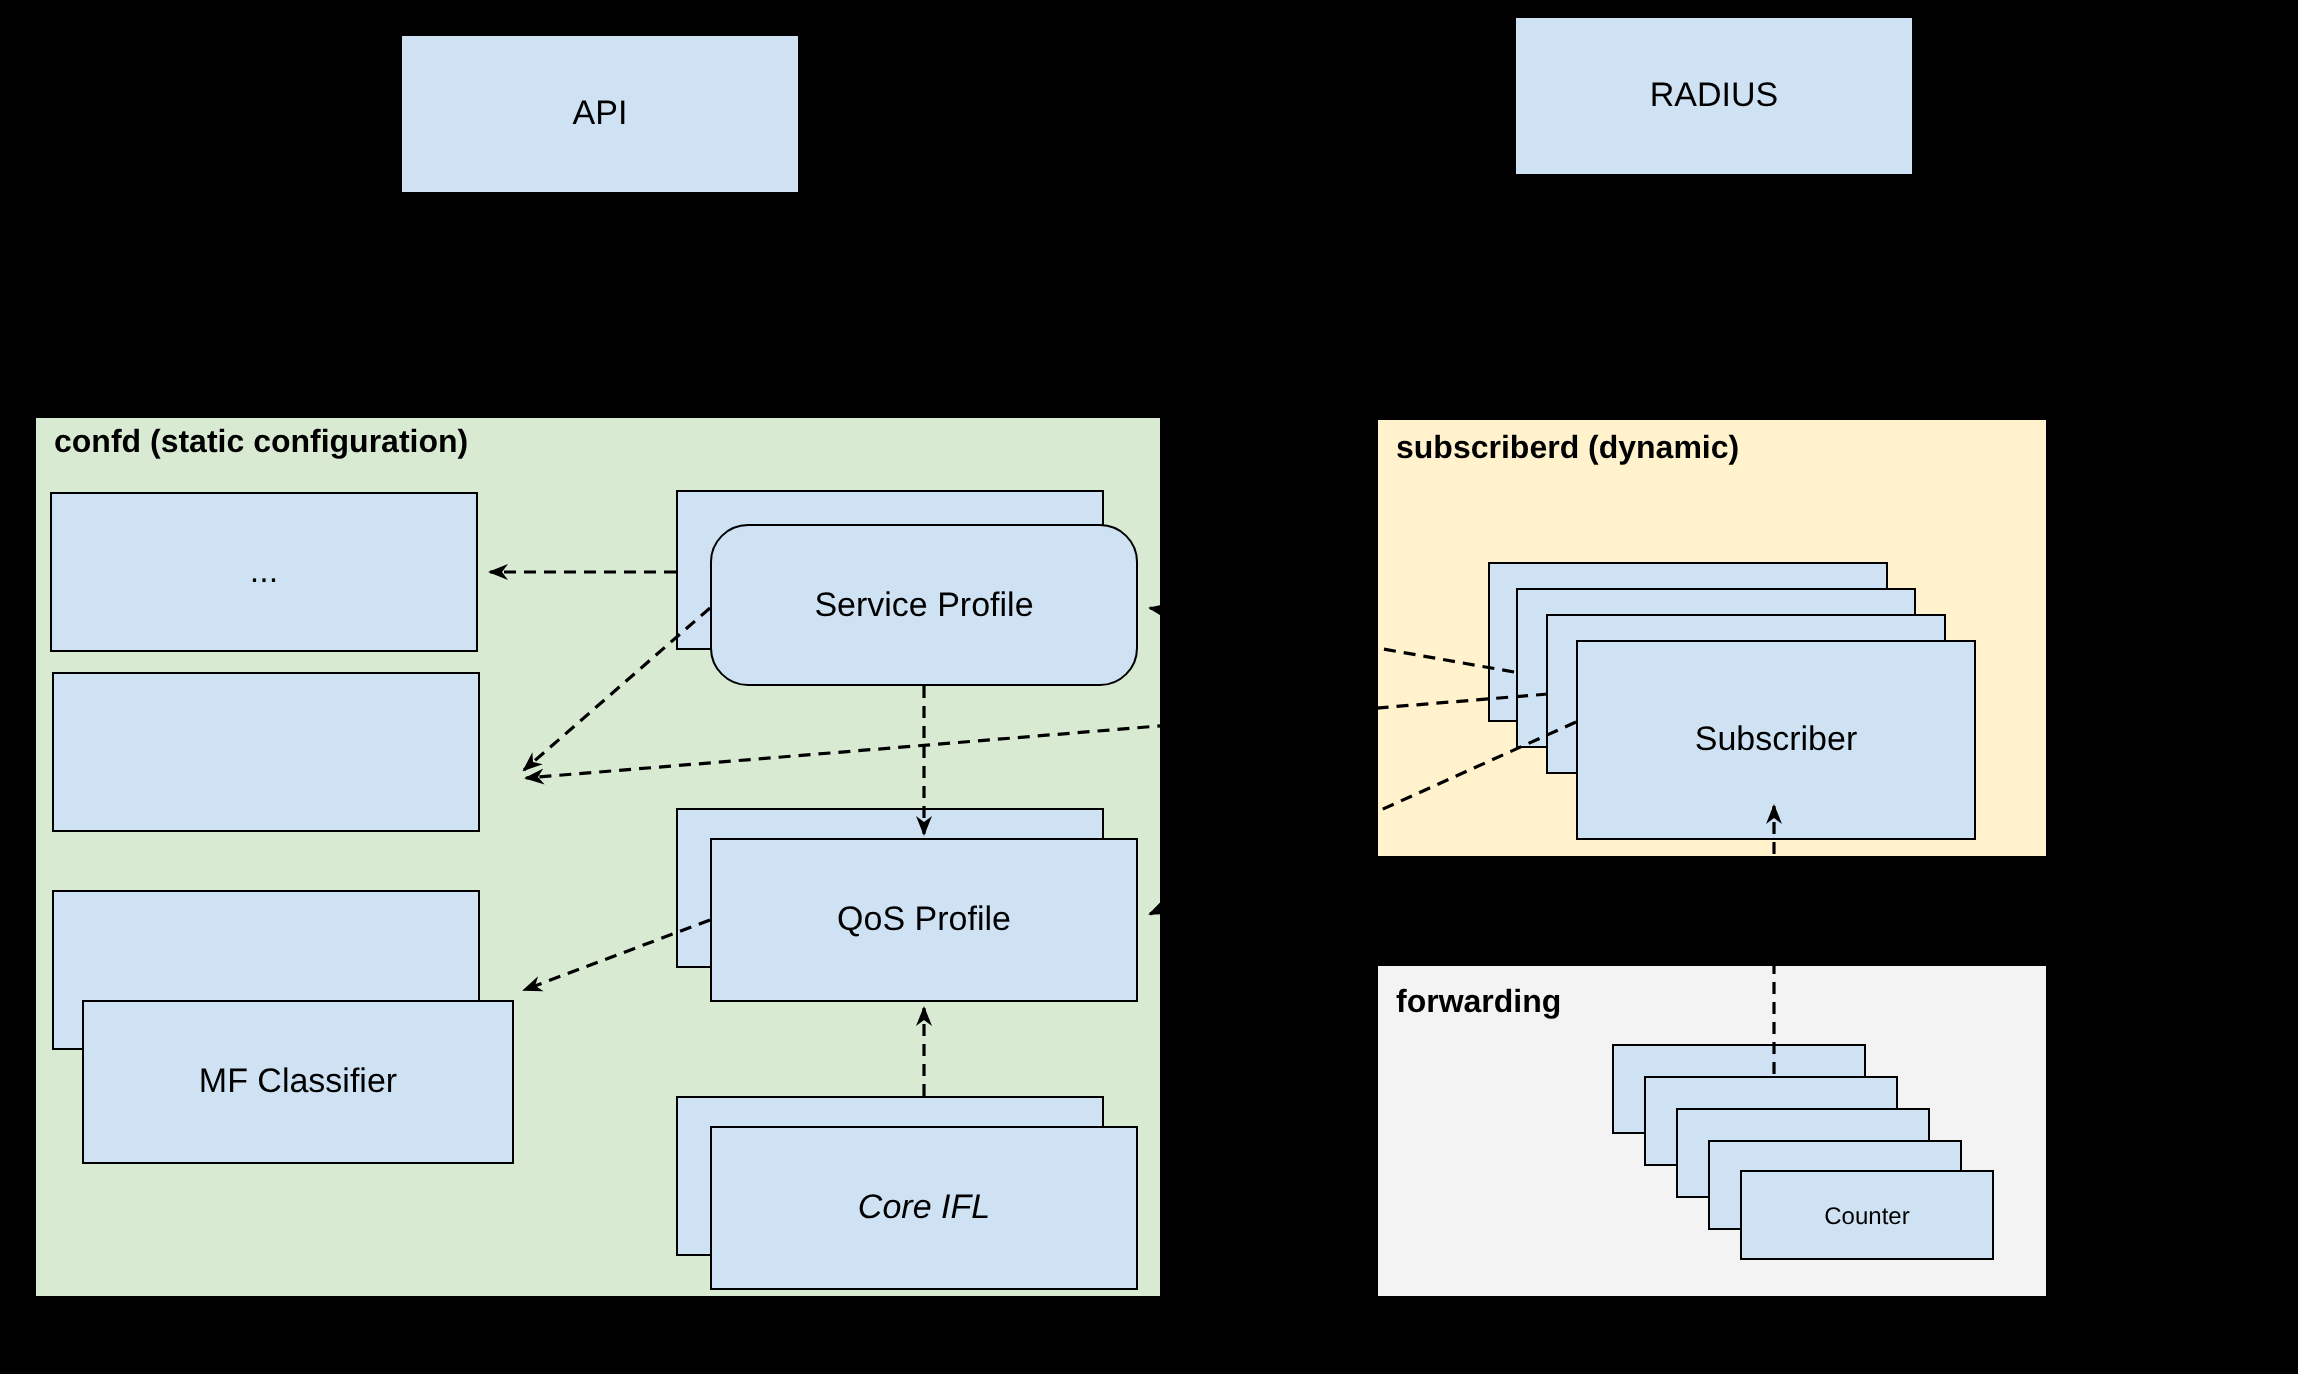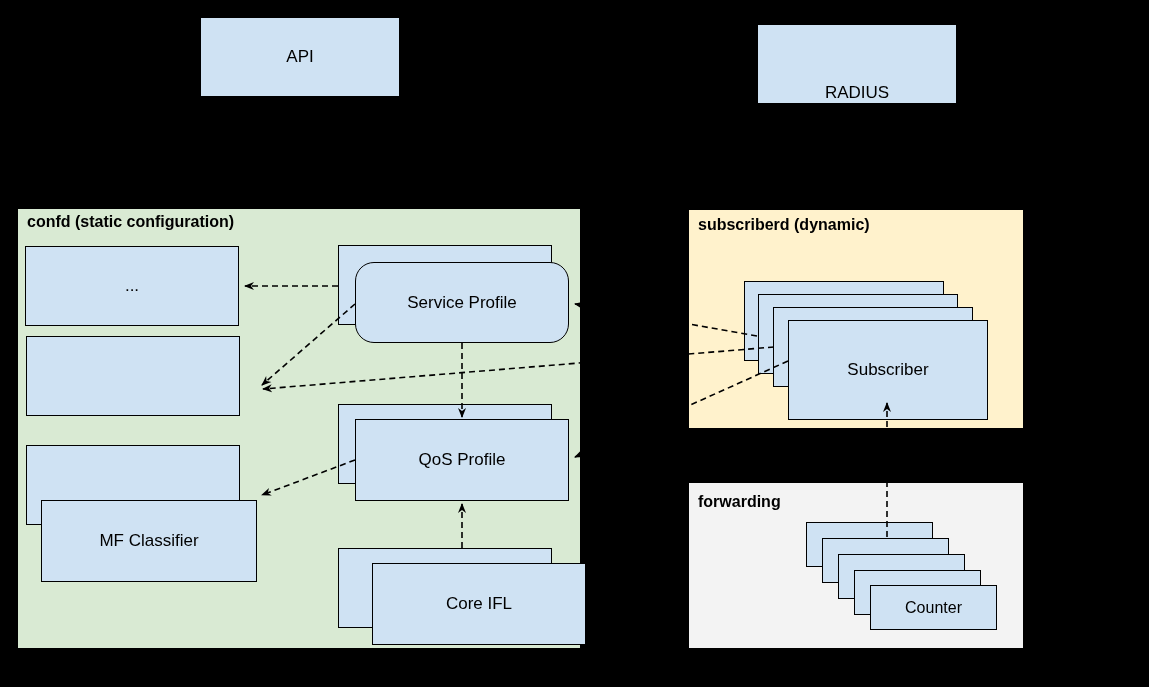--- a/index.html
+++ b/index.html
@@ -35,21 +35,21 @@
   }
 </style>
 </head>
 <body>
 
 <div class="canvas">
 
   <div class="box" style="left:200px;top:17px;width:200px;height:80px;">
     <span>API</span>
   </div>
-  <div class="box" style="left:757px;top:24px;width:200px;height:80px;align-items:flex-end;">
+  <div class="box" style="left:757px;top:8px;width:200px;height:80px;">
     <span>RADIUS</span>
   </div>
 
   <div class="container" style="left:16px;top:207px;width:566px;height:443px;background:#d9ead3;"></div>
   <div class="container-title" style="left:27px;top:213px;">confd (static configuration)</div>
 
   <div class="box" style="left:25px;top:246px;width:214px;height:80px;">
     <span>...</span>
   </div>
 
@@ -64,42 +64,42 @@
   <div class="box" style="left:355px;top:262px;width:214px;height:81px;border-radius:19px;">
     <span>Service Profile</span>
   </div>
 
   <div class="box" style="left:338px;top:404px;width:214px;height:80px;"></div>
   <div class="box" style="left:355px;top:419px;width:214px;height:82px;">
     <span>QoS Profile</span>
   </div>
 
   <div class="box" style="left:338px;top:548px;width:214px;height:80px;"></div>
-  <div class="box" style="left:372px;top:563px;width:214px;height:82px;">
+  <div class="box" style="left:355px;top:563px;width:214px;height:82px;font-style:italic;">
     <span>Core IFL</span>
   </div>
 
   <div class="container" style="left:687px;top:208px;width:338px;height:222px;background:#fff2cc;"></div>
   <div class="container-title" style="left:698px;top:216px;">subscriberd (dynamic)</div>
 
   <div class="box" style="left:744px;top:281px;width:200px;height:80px;"></div>
   <div class="box" style="left:758px;top:294px;width:200px;height:80px;"></div>
   <div class="box" style="left:773px;top:307px;width:200px;height:80px;"></div>
   <div class="box" style="left:788px;top:320px;width:200px;height:100px;">
     <span>Subscriber</span>
   </div>
 
   <div class="container" style="left:687px;top:481px;width:338px;height:169px;background:#f3f3f3;"></div>
   <div class="container-title" style="left:698px;top:493px;">forwarding</div>
 
   <div class="box" style="left:806px;top:522px;width:127px;height:45px;"></div>
   <div class="box" style="left:822px;top:538px;width:127px;height:45px;"></div>
   <div class="box" style="left:838px;top:554px;width:127px;height:45px;"></div>
   <div class="box" style="left:854px;top:570px;width:127px;height:45px;"></div>
-  <div class="box" style="left:870px;top:585px;width:127px;height:45px;font-size:16px;">
+  <div class="box" style="left:870px;top:585px;width:127px;height:45px;font-size:12px;">
     <span>Counter</span>
   </div>
 
   <svg class="overlay" width="1149" height="687" viewBox="0 0 1149 687">
     <defs>
       <marker id="arr" markerWidth="11" markerHeight="10" refX="9" refY="4.5" orient="auto" markerUnits="userSpaceOnUse">
         <path d="M10,4.5 L0,0.5 L3,4.5 L0,8.5 Z" fill="#000"></path>
       </marker>
     </defs>
     <g stroke="#000" stroke-width="1.6" fill="none" stroke-dasharray="6,4">

